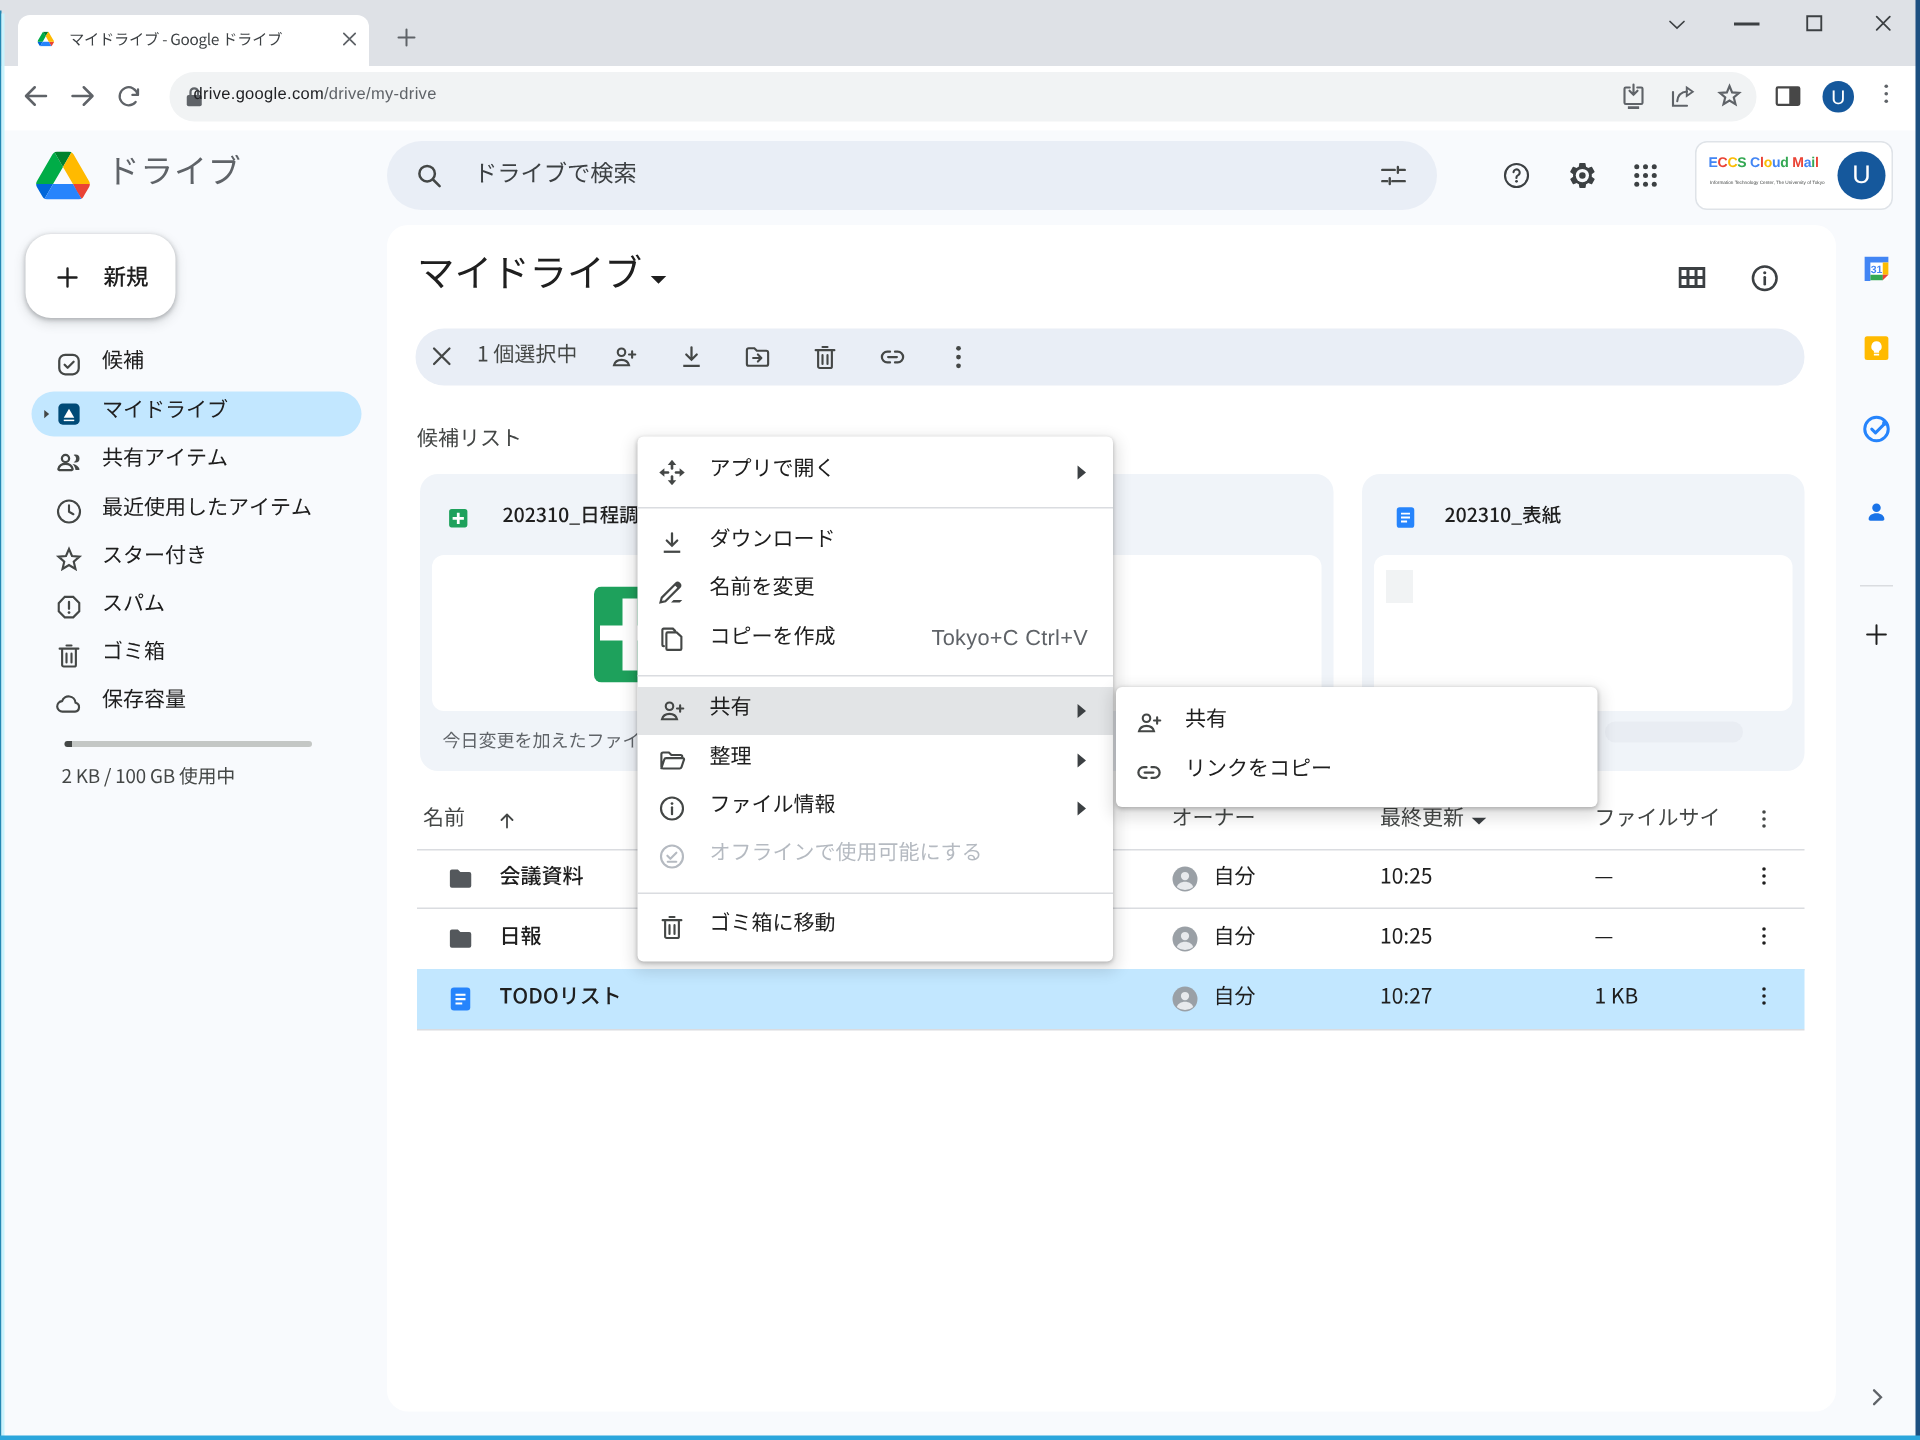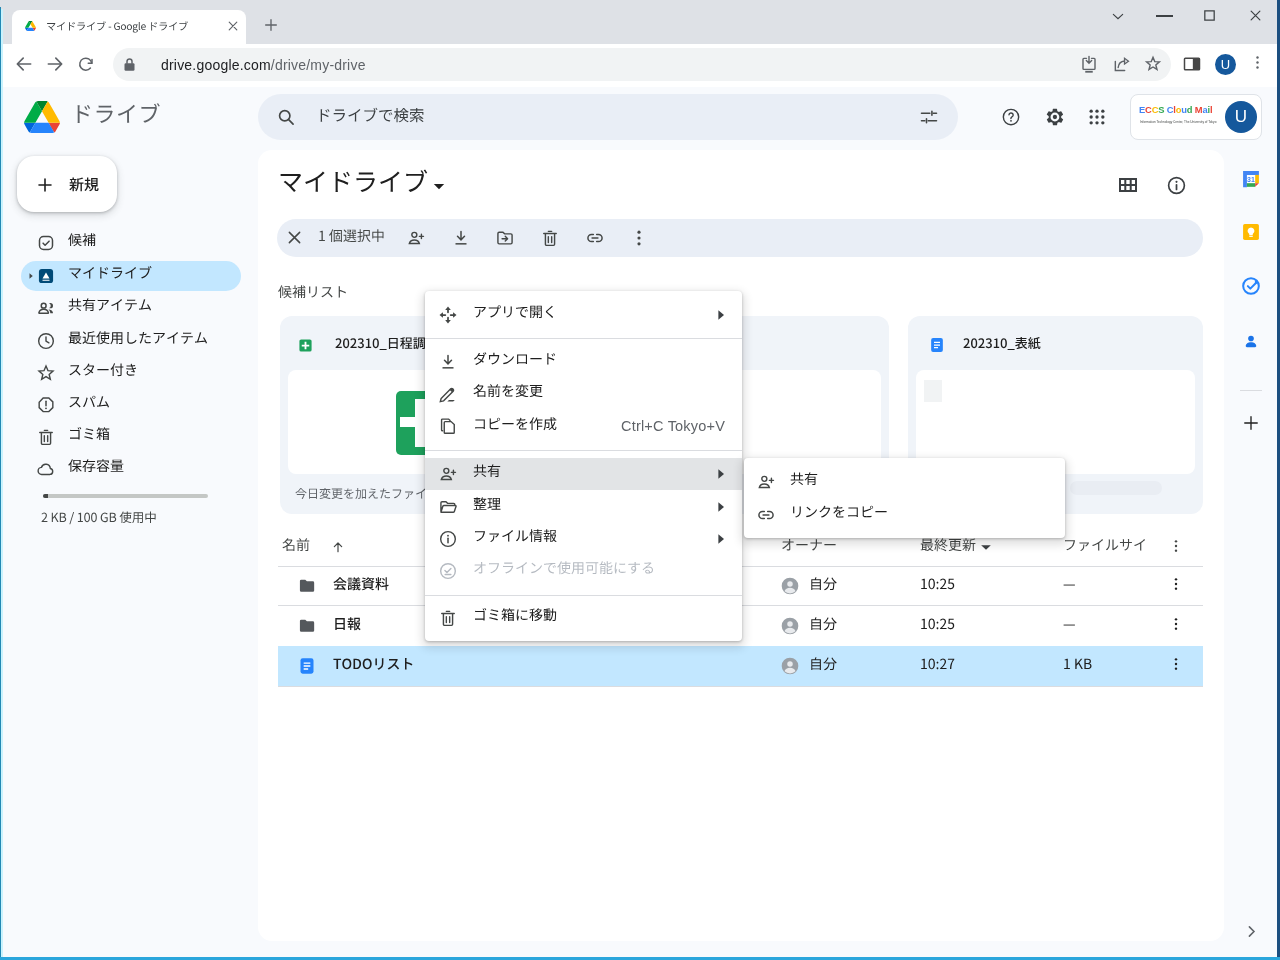--- a/index.html
+++ b/index.html
@@ -41,21 +41,21 @@
     </svg>
     <svg style="position:absolute;left:77px;top:55px;" width="18" height="18" viewBox="0 0 24 24">
       <path d="M20 6v5h-5" fill="none" stroke="#5f6368" stroke-width="2" stroke-linecap="round" stroke-linejoin="round"></path>
       <path d="M19.6 11a8 8 0 1 0-1.7 6.3" fill="none" stroke="#5f6368" stroke-width="2" stroke-linecap="round" stroke-linejoin="round"></path>
     </svg>
     <div style="position:absolute;left:113px;top:48px;width:1058px;height:33px;background:#f1f3f4;border-radius:17px"></div>
     <svg style="position:absolute;left:122px;top:57px;" width="15" height="15" viewBox="0 0 24 24">
       <path d="M6 10h12a2 2 0 0 1 2 2v8a2 2 0 0 1-2 2H6a2 2 0 0 1-2-2v-8a2 2 0 0 1 2-2z" fill="#5f6368"></path>
       <path d="M8 10V7a4 4 0 0 1 8 0v3" fill="none" stroke="#5f6368" stroke-width="2.4" stroke-linecap="round" stroke-linejoin="round"></path>
     </svg>
-    <div style="position:absolute;left:161px;top:57px;font-size:14px;color:#202124;letter-spacing:.2px">drive.google.com<span style="color:#5f6368">/drive/my-drive</span></div>
+    <div style="position:absolute;left:129px;top:57px;font-size:11px;color:#202124;letter-spacing:.2px">drive.google.com<span style="color:#5f6368">/drive/my-drive</span></div>
     <svg style="position:absolute;left:1079px;top:54px;" width="20" height="20" viewBox="0 0 24 24">
       <path d="M4.8 6.2v11.2a1 1 0 0 0 1 1h12.4a1 1 0 0 0 1-1V6.2a1 1 0 0 0-1-1H15 M9 5.2H5.8a1 1 0 0 0-1 1" fill="none" stroke="#5f6368" stroke-width="1.7" stroke-linecap="round" stroke-linejoin="miter"></path>
       <path d="M12 2.8v8.2 M8.8 7.8 12 11l3.2-3.2" fill="none" stroke="#5f6368" stroke-width="1.7" stroke-linecap="round" stroke-linejoin="miter"></path>
       <path d="M7.5 20.2h9v2.2h-9z" fill="#5f6368"></path>
     </svg>
     <svg style="position:absolute;left:1111px;top:54px;" width="20" height="20" viewBox="0 0 24 24">
       <path d="M5.2 8.8v11h11.2" fill="none" stroke="#5f6368" stroke-width="1.7" stroke-linecap="round" stroke-linejoin="miter"></path>
       <path d="M8.6 16.2c.4-4.6 3.4-7.4 7.8-7.8" fill="none" stroke="#5f6368" stroke-width="1.7" stroke-linecap="round" stroke-linejoin="round"></path>
       <path d="M16.2 5.2 21 8.6l-4.8 3.4z" fill="none" stroke="#5f6368" stroke-width="1.5" stroke-linecap="round" stroke-linejoin="miter"></path>
     </svg>
@@ -521,21 +521,21 @@
     </div>
     <svg style="position:absolute;left:438px;top:417px;" width="20" height="20" viewBox="0 0 24 24">
       <path d="M8.5 5.5h7.2L19.5 9v9.5a1 1 0 0 1-1 1h-10a1 1 0 0 1-1-1v-12a1 1 0 0 1 1-1z" fill="none" stroke="#444746" stroke-width="1.7" stroke-linecap="round" stroke-linejoin="miter"></path>
       <path d="M5.5 16.5h-.2a1 1 0 0 1-1-1v-12a1 1 0 0 1 1-1h7.4l1.8 1.8" fill="none" stroke="#444746" stroke-width="1.7" stroke-linecap="round" stroke-linejoin="miter"></path>
     </svg>
     <div style="position:absolute;left:473px;top:417px">
       <svg width="86" height="21" viewBox="0 0 86 21" style="display:block">
         <path transform="translate(0,12)" fill="#1f1f1f" d="M2.4 -9.6Q2.8 -9.6 3.2 -9.5Q3.6 -9.5 3.9 -9.5H10.8Q11.1 -9.5 11.4 -9.5Q11.7 -9.5 11.9 -9.5Q11.9 -9.3 11.8 -9Q11.8 -8.7 11.8 -8.5V-1.2Q11.8 -0.9 11.9 -0.4Q11.9 -0 11.9 0.1H10.6Q10.6 -0 10.6 -0.4Q10.7 -0.7 10.7 -1.1V-8.4H3.9Q3.6 -8.4 3.1 -8.4Q2.7 -8.4 2.4 -8.4ZM2.2 -1.9Q2.5 -1.9 2.9 -1.8Q3.3 -1.8 3.8 -1.8H11.3V-0.7H3.8Q3.4 -0.7 2.9 -0.6Q2.5 -0.6 2.2 -0.6Z M24.6 -9.8Q24.6 -9.4 24.9 -9.1Q25.2 -8.8 25.5 -8.8Q25.9 -8.8 26.2 -9.1Q26.5 -9.4 26.5 -9.8Q26.5 -10.1 26.2 -10.4Q25.9 -10.7 25.5 -10.7Q25.2 -10.7 24.9 -10.4Q24.6 -10.1 24.6 -9.8ZM24 -9.8Q24 -10.2 24.2 -10.6Q24.4 -10.9 24.8 -11.1Q25.1 -11.3 25.5 -11.3Q26 -11.3 26.3 -11.1Q26.7 -10.9 26.9 -10.6Q27.1 -10.2 27.1 -9.8Q27.1 -9.3 26.9 -9Q26.7 -8.6 26.3 -8.4Q26 -8.2 25.5 -8.2Q25.1 -8.2 24.8 -8.4Q24.4 -8.6 24.2 -9Q24 -9.3 24 -9.8ZM17.9 -10.5Q17.9 -10.3 17.9 -10Q17.8 -9.7 17.8 -9.4Q17.8 -9.2 17.8 -8.6Q17.8 -8.1 17.8 -7.4Q17.8 -6.6 17.8 -5.8Q17.8 -4.9 17.8 -4.2Q17.8 -3.4 17.8 -2.8Q17.8 -2.2 17.8 -2Q17.8 -1.4 18.1 -1.2Q18.3 -1 18.8 -0.9Q19.1 -0.9 19.6 -0.9Q20.2 -0.8 20.7 -0.8Q21.2 -0.8 21.9 -0.9Q22.5 -0.9 23.2 -0.9Q23.8 -1 24.4 -1.1Q25 -1.2 25.5 -1.3V0Q24.9 0.1 24 0.2Q23.2 0.2 22.3 0.3Q21.4 0.3 20.6 0.3Q20 0.3 19.4 0.3Q18.8 0.2 18.4 0.2Q17.6 0 17.1 -0.4Q16.7 -0.8 16.7 -1.7Q16.7 -2 16.7 -2.6Q16.7 -3.3 16.7 -4.1Q16.7 -4.9 16.7 -5.7Q16.7 -6.6 16.7 -7.3Q16.7 -8.1 16.7 -8.6Q16.7 -9.2 16.7 -9.4Q16.7 -9.5 16.7 -9.7Q16.7 -9.9 16.7 -10.1Q16.6 -10.3 16.6 -10.5ZM17.3 -6.1Q17.9 -6.2 18.7 -6.4Q19.5 -6.6 20.3 -6.9Q21.1 -7.1 21.8 -7.4Q22.6 -7.6 23.2 -7.9Q23.5 -8 23.8 -8.2Q24.1 -8.4 24.4 -8.5L24.9 -7.4Q24.6 -7.3 24.2 -7.1Q23.9 -7 23.6 -6.9Q22.9 -6.6 22.1 -6.3Q21.3 -6.1 20.4 -5.8Q19.6 -5.5 18.8 -5.3Q18 -5.1 17.3 -4.9Z M29.4 -6.1Q29.6 -6 29.9 -6Q30.3 -6 30.6 -6Q31 -6 31.4 -6Q31.6 -6 32.1 -6Q32.5 -6 33.2 -6Q33.8 -6 34.5 -6Q35.2 -6 35.9 -6Q36.6 -6 37.3 -6Q37.9 -6 38.4 -6Q38.8 -6 39.1 -6Q39.6 -6 40 -6Q40.3 -6 40.6 -6.1V-4.7Q40.3 -4.7 39.9 -4.7Q39.5 -4.8 39.1 -4.8Q38.8 -4.8 38.4 -4.8Q37.9 -4.8 37.3 -4.8Q36.6 -4.8 35.9 -4.8Q35.2 -4.8 34.5 -4.8Q33.8 -4.8 33.2 -4.8Q32.5 -4.8 32.1 -4.8Q31.6 -4.8 31.4 -4.8Q30.8 -4.8 30.3 -4.7Q29.8 -4.7 29.4 -4.7Z M48.4 -11.1Q48.4 -10.7 48.2 -10.1Q48.1 -9.5 47.8 -8.8Q47.5 -8.2 47.2 -7.5Q46.8 -6.8 46.4 -6.3Q46.6 -6.5 47 -6.6Q47.3 -6.7 47.7 -6.7Q48 -6.8 48.3 -6.8Q49.1 -6.8 49.7 -6.4Q50.3 -5.9 50.3 -5Q50.3 -4.8 50.3 -4.3Q50.3 -3.9 50.3 -3.5Q50.3 -3 50.3 -2.6Q50.3 -2.2 50.3 -1.8H49.2Q49.2 -2.1 49.3 -2.5Q49.3 -2.9 49.3 -3.3Q49.3 -3.7 49.3 -4.1Q49.3 -4.5 49.3 -4.7Q49.3 -5.3 48.9 -5.6Q48.5 -5.9 48 -5.9Q47.3 -5.9 46.7 -5.6Q46 -5.3 45.6 -4.9Q45.3 -4.6 44.9 -4.2Q44.6 -3.9 44.3 -3.4L43.3 -4.1Q44.3 -5.1 45 -6Q45.7 -6.8 46.1 -7.6Q46.5 -8.3 46.8 -8.9Q47 -9.5 47.1 -10.1Q47.3 -10.7 47.3 -11.2ZM43.6 -9.6Q44.2 -9.5 44.9 -9.4Q45.5 -9.4 46 -9.4Q47 -9.4 48 -9.5Q49.1 -9.5 50.2 -9.6Q51.3 -9.7 52.3 -9.9L52.3 -8.8Q51.6 -8.7 50.7 -8.6Q49.9 -8.6 49.1 -8.5Q48.2 -8.5 47.4 -8.4Q46.6 -8.4 46 -8.4Q45.7 -8.4 45.3 -8.4Q44.9 -8.4 44.5 -8.5Q44 -8.5 43.6 -8.5ZM54.3 -6.2Q54.2 -6.1 54 -6.1Q53.7 -6 53.5 -5.9Q53.3 -5.8 53.1 -5.7Q52.4 -5.4 51.4 -5Q50.4 -4.6 49.4 -4.1Q48.7 -3.7 48.2 -3.4Q47.7 -3 47.4 -2.6Q47.1 -2.2 47.1 -1.7Q47.1 -1.3 47.2 -1Q47.4 -0.8 47.8 -0.6Q48.1 -0.5 48.6 -0.4Q49 -0.4 49.6 -0.4Q50.4 -0.4 51.4 -0.5Q52.5 -0.6 53.4 -0.7L53.4 0.4Q52.9 0.4 52.2 0.5Q51.5 0.6 50.8 0.6Q50.2 0.6 49.5 0.6Q48.6 0.6 47.7 0.4Q46.9 0.3 46.4 -0.2Q45.9 -0.7 45.9 -1.5Q45.9 -2.1 46.2 -2.7Q46.5 -3.2 47 -3.6Q47.5 -4.1 48.1 -4.4Q48.7 -4.8 49.3 -5.1Q50 -5.5 50.6 -5.7Q51.2 -6 51.7 -6.2Q52.3 -6.5 52.7 -6.7Q53.1 -6.8 53.3 -6.9Q53.6 -7.1 53.9 -7.2Z M62.8 -9.4H69.5V-8.4H62.3ZM64.6 -6.4H69.1V-5.4H64.6ZM64.6 -3.3H69.3V-2.3H64.6ZM64 -9.1H65.1V1.1H64ZM63.4 -11.6 64.4 -11.3Q64 -10.2 63.5 -9.1Q62.9 -8.1 62.3 -7.1Q61.7 -6.2 61.1 -5.5Q61 -5.6 60.9 -5.7Q60.7 -5.8 60.5 -6Q60.4 -6.1 60.3 -6.2Q60.9 -6.8 61.5 -7.7Q62.1 -8.6 62.5 -9.6Q63 -10.6 63.4 -11.6ZM60 -11.7 61 -11.4Q60.5 -10.2 59.9 -9Q59.3 -7.9 58.6 -6.9Q57.9 -5.8 57.1 -5.1Q57.1 -5.2 57 -5.4Q56.8 -5.6 56.7 -5.8Q56.6 -6 56.5 -6.1Q57.2 -6.8 57.8 -7.7Q58.5 -8.6 59 -9.6Q59.6 -10.6 60 -11.7ZM58.5 -8.1 59.5 -9.2 59.6 -9.1V1.1H58.5Z M72.4 -6.5H75.9V-5.5H72.4ZM75.5 -6.5H76.5Q76.5 -6.5 76.5 -6.4Q76.5 -6.3 76.5 -6.2Q76.5 -6.1 76.5 -6.1Q76.4 -4.5 76.4 -3.5Q76.3 -2.5 76.3 -2Q76.2 -1.5 76 -1.3Q75.9 -1.1 75.7 -1.1Q75.5 -1 75.2 -0.9Q74.9 -0.9 74.5 -0.9Q74 -0.9 73.5 -0.9Q73.5 -1.2 73.4 -1.4Q73.3 -1.7 73.2 -1.9Q73.7 -1.9 74.1 -1.9Q74.5 -1.9 74.7 -1.9Q74.8 -1.9 75 -1.9Q75.1 -1.9 75.1 -2Q75.2 -2.1 75.3 -2.6Q75.4 -3 75.4 -3.9Q75.4 -4.8 75.5 -6.3ZM79.4 -11.1 80 -11.7Q80.5 -11.5 81 -11.2Q81.4 -10.9 81.9 -10.6Q82.3 -10.3 82.6 -10.1L81.9 -9.4Q81.6 -9.6 81.2 -9.9Q80.8 -10.2 80.3 -10.5Q79.8 -10.8 79.4 -11.1ZM81.4 -7.3 82.5 -7Q81.6 -4.3 80 -2.2Q78.5 -0.2 76.3 1Q76.2 0.9 76.1 0.8Q76 0.6 75.8 0.5Q75.7 0.3 75.5 0.2Q77.7 -0.9 79.1 -2.8Q80.6 -4.7 81.4 -7.3ZM72.5 -9.4H83.3V-8.4H72.5ZM71.8 -9.4H72.9V-5.4Q72.9 -4.7 72.8 -3.8Q72.8 -3 72.6 -2.1Q72.5 -1.2 72.2 -0.3Q71.9 0.5 71.4 1.2Q71.3 1.1 71.1 1Q71 0.8 70.8 0.7Q70.6 0.6 70.5 0.5Q71.1 -0.3 71.4 -1.4Q71.6 -2.4 71.7 -3.5Q71.8 -4.5 71.8 -5.4ZM77.6 -11.7H78.7Q78.7 -9.8 78.8 -8.1Q79 -6.3 79.3 -4.8Q79.6 -3.4 80 -2.3Q80.4 -1.2 80.8 -0.6Q81.3 -0.1 81.9 -0.1Q82.2 -0.1 82.3 -0.7Q82.5 -1.2 82.5 -2.6Q82.7 -2.5 83 -2.3Q83.2 -2.1 83.4 -2.1Q83.3 -0.9 83.2 -0.2Q83 0.5 82.6 0.7Q82.3 1 81.8 1Q81.1 1 80.5 0.5Q79.9 0.1 79.4 -0.8Q79 -1.7 78.6 -2.8Q78.3 -4 78.1 -5.5Q77.9 -6.9 77.7 -8.5Q77.6 -10.1 77.6 -11.7Z"></path>
       </svg>
     </div>
-    <div style="position:absolute;left:621px;top:418px;font-size:14.5px;letter-spacing:.2px;color:#5f6368">Ctrl+C Tokyo+V</div>
+    <div style="position:absolute;left:621px;top:418px;font-size:14.5px;letter-spacing:.2px;color:#5f6368">Tokyo+C Ctrl+V</div>
     <div style="position:absolute;left:425px;top:450px;width:317px;height:1px;background:#dadce0"></div>
     <svg style="position:absolute;left:438px;top:464px;" width="20" height="20" viewBox="0 0 24 24">
       <circle cx="10" cy="8.2" r="3" fill="none" stroke="#444746" stroke-width="1.7"></circle>
       <path d="M4 18.6c.7-2.8 3.2-4.3 6-4.3s5.3 1.5 6 4.3z" fill="none" stroke="#444746" stroke-width="1.7" stroke-linecap="round" stroke-linejoin="miter"></path>
       <path d="M18.5 7.5v5 M16 10h5" fill="none" stroke="#444746" stroke-width="1.7" stroke-linecap="round" stroke-linejoin="round"></path>
     </svg>
     <div style="position:absolute;left:473px;top:464px">
       <svg width="30" height="21" viewBox="0 0 30 21" style="display:block">
         <path transform="translate(0,12)" fill="#1f1f1f" d="M3.9 -11.6H5V-3.8H3.9ZM9 -11.6H10.1V-3.8H9ZM0.7 -4.5H13.4V-3.4H0.7ZM1.2 -8.8H12.9V-7.8H1.2ZM8.2 -2.1 9.1 -2.6Q9.8 -2.2 10.5 -1.6Q11.3 -1.1 12 -0.5Q12.6 0 13.1 0.5L12.1 1.1Q11.7 0.7 11 0.1Q10.4 -0.4 9.6 -1Q8.9 -1.6 8.2 -2.1ZM4.6 -2.6 5.7 -2.2Q5.2 -1.6 4.5 -1Q3.9 -0.4 3.1 0.2Q2.4 0.7 1.7 1.1Q1.6 1 1.4 0.9Q1.3 0.7 1.1 0.6Q1 0.5 0.9 0.4Q1.6 0 2.3 -0.5Q3 -1 3.6 -1.5Q4.2 -2.1 4.6 -2.6Z M14.9 -9.9H27.2V-9H14.9ZM18.3 -4.9H24.9V-4H18.3ZM17.6 -7.3H24.7V-6.4H18.6V1.1H17.6ZM24.5 -7.3H25.5V-0.2Q25.5 0.3 25.4 0.5Q25.3 0.8 24.9 0.9Q24.6 1 24 1.1Q23.4 1.1 22.5 1.1Q22.4 0.9 22.3 0.6Q22.2 0.3 22.1 0.1Q22.6 0.1 23 0.1Q23.4 0.1 23.7 0.1Q24 0.1 24.2 0.1Q24.3 0.1 24.4 0Q24.5 -0 24.5 -0.2ZM19.5 -11.8 20.5 -11.5Q20.1 -10 19.3 -8.5Q18.6 -7 17.6 -5.7Q16.6 -4.4 15.2 -3.4Q15.2 -3.6 15 -3.7Q14.9 -3.9 14.8 -4Q14.7 -4.2 14.6 -4.3Q15.5 -4.9 16.3 -5.8Q17.1 -6.6 17.7 -7.6Q18.3 -8.6 18.7 -9.6Q19.2 -10.7 19.5 -11.8ZM18.3 -2.6H24.9V-1.7H18.3Z"></path>
       </svg>

